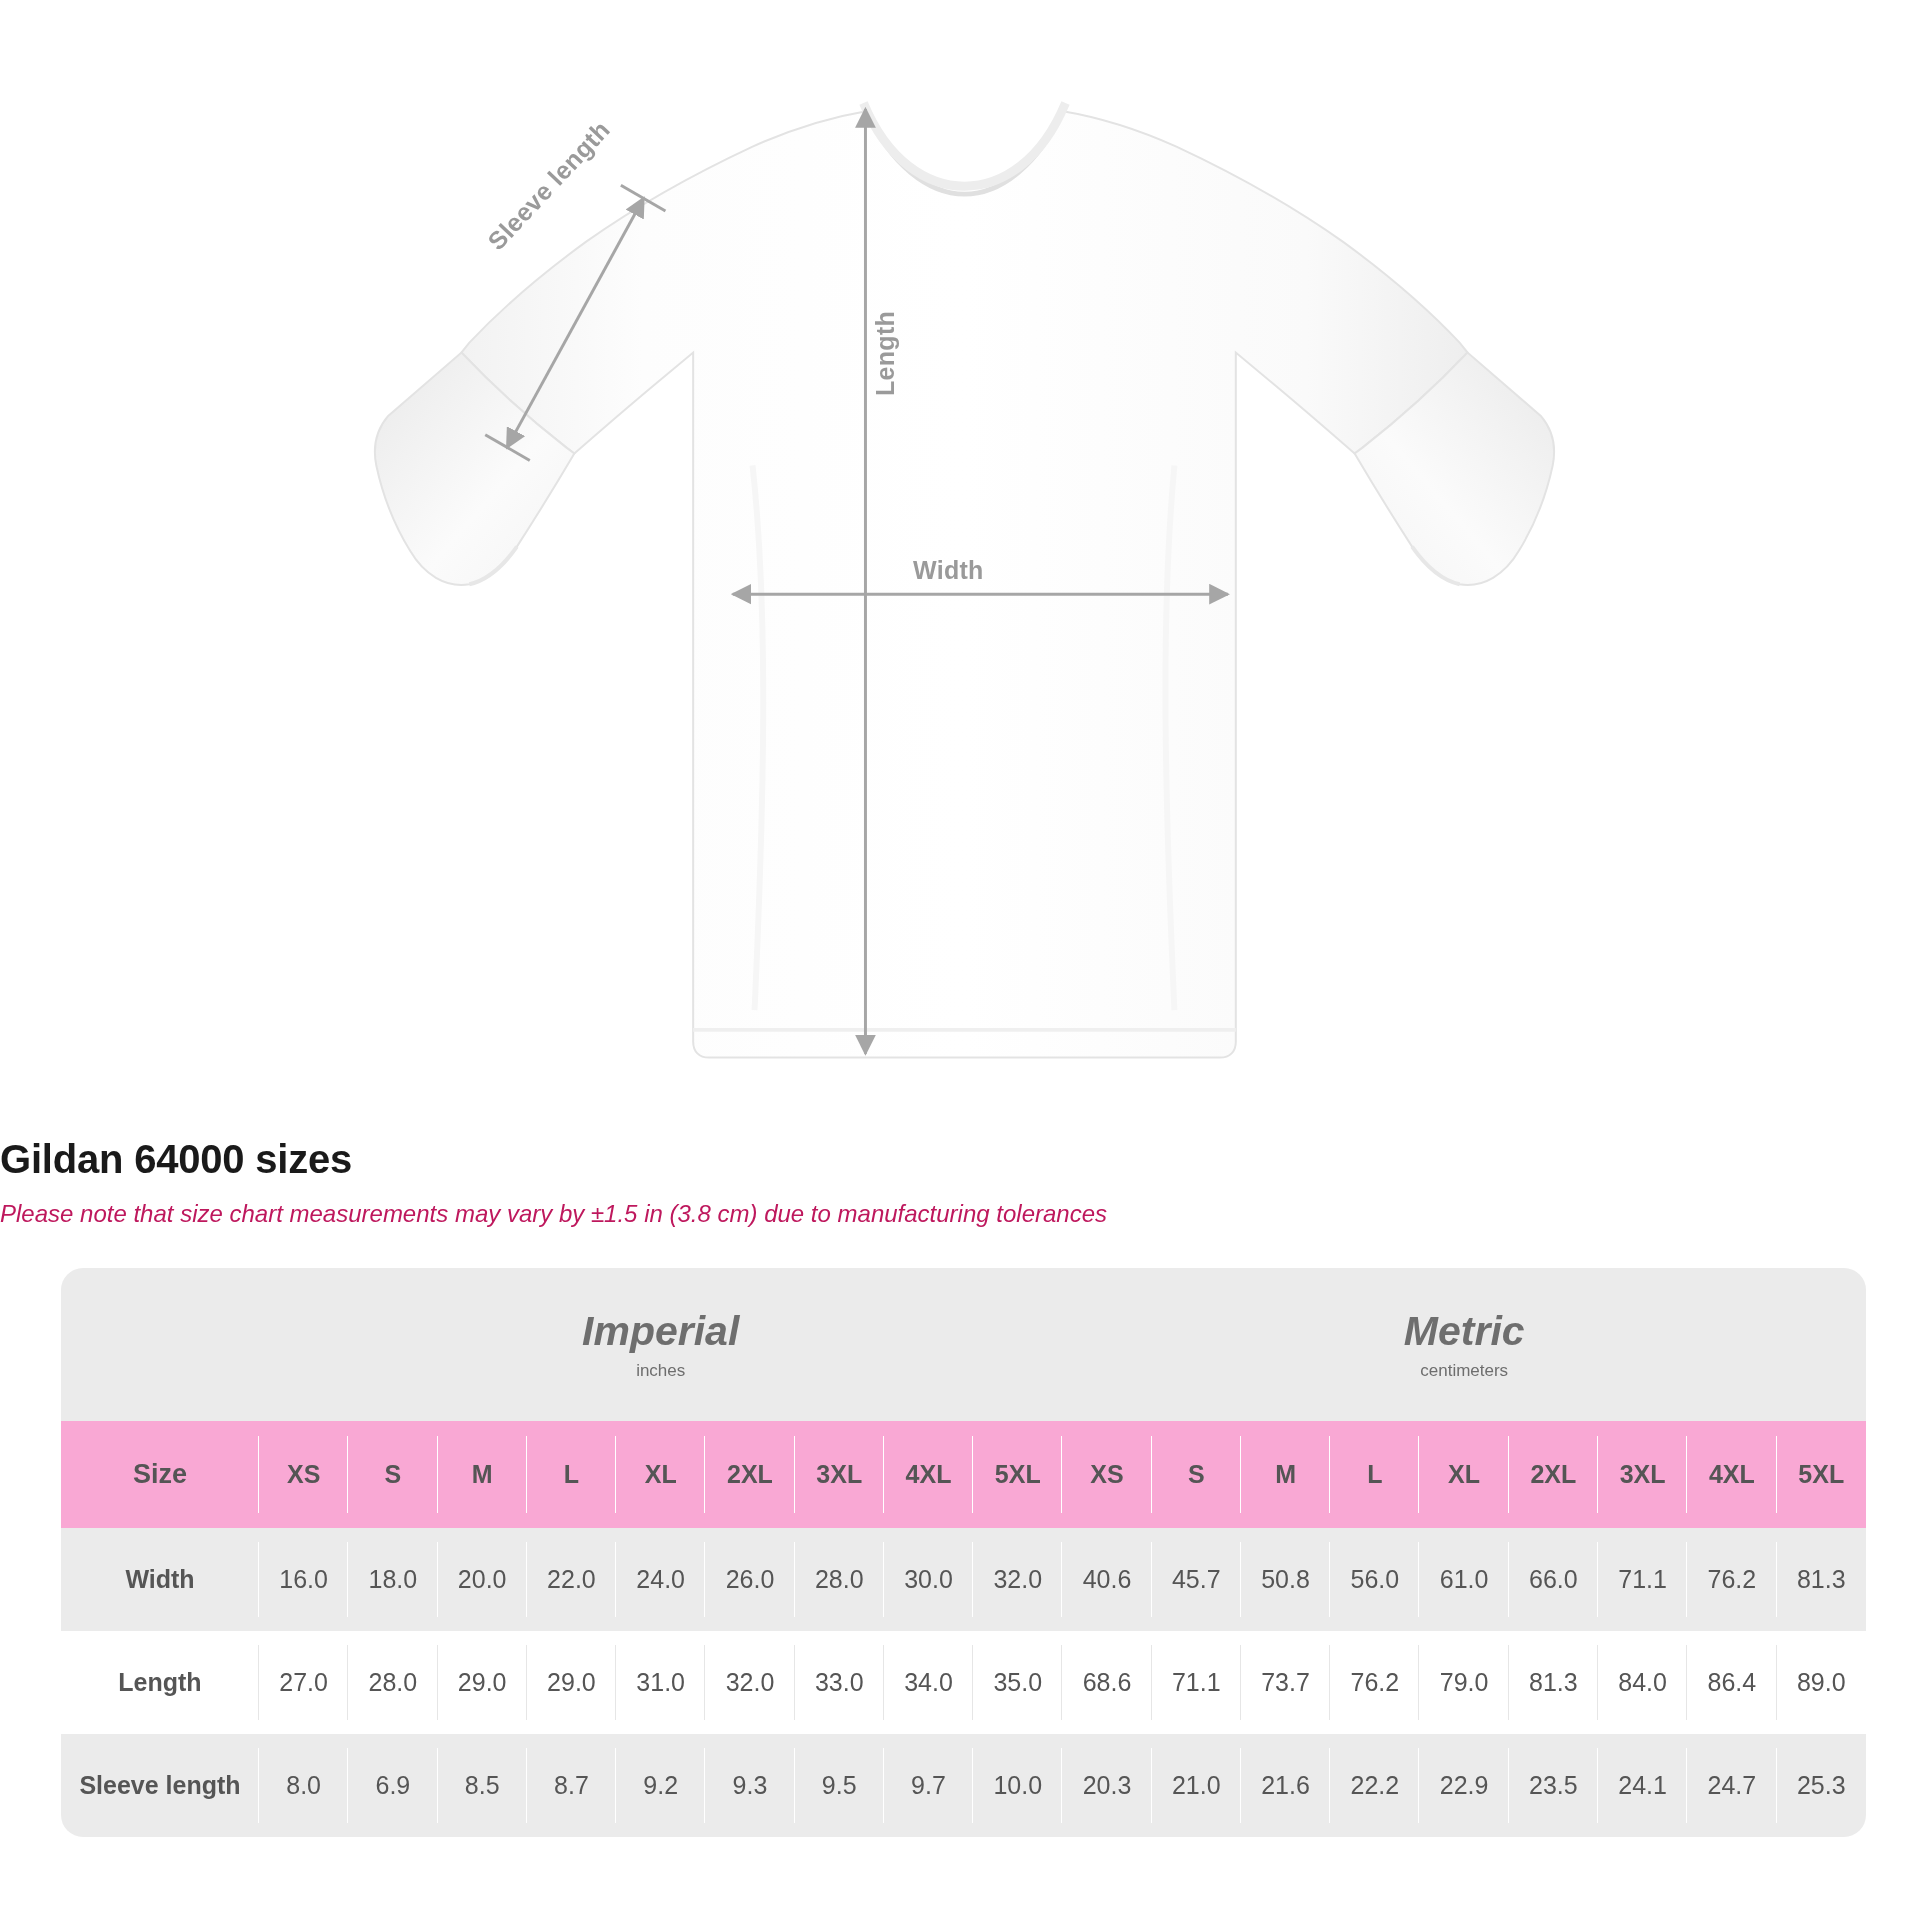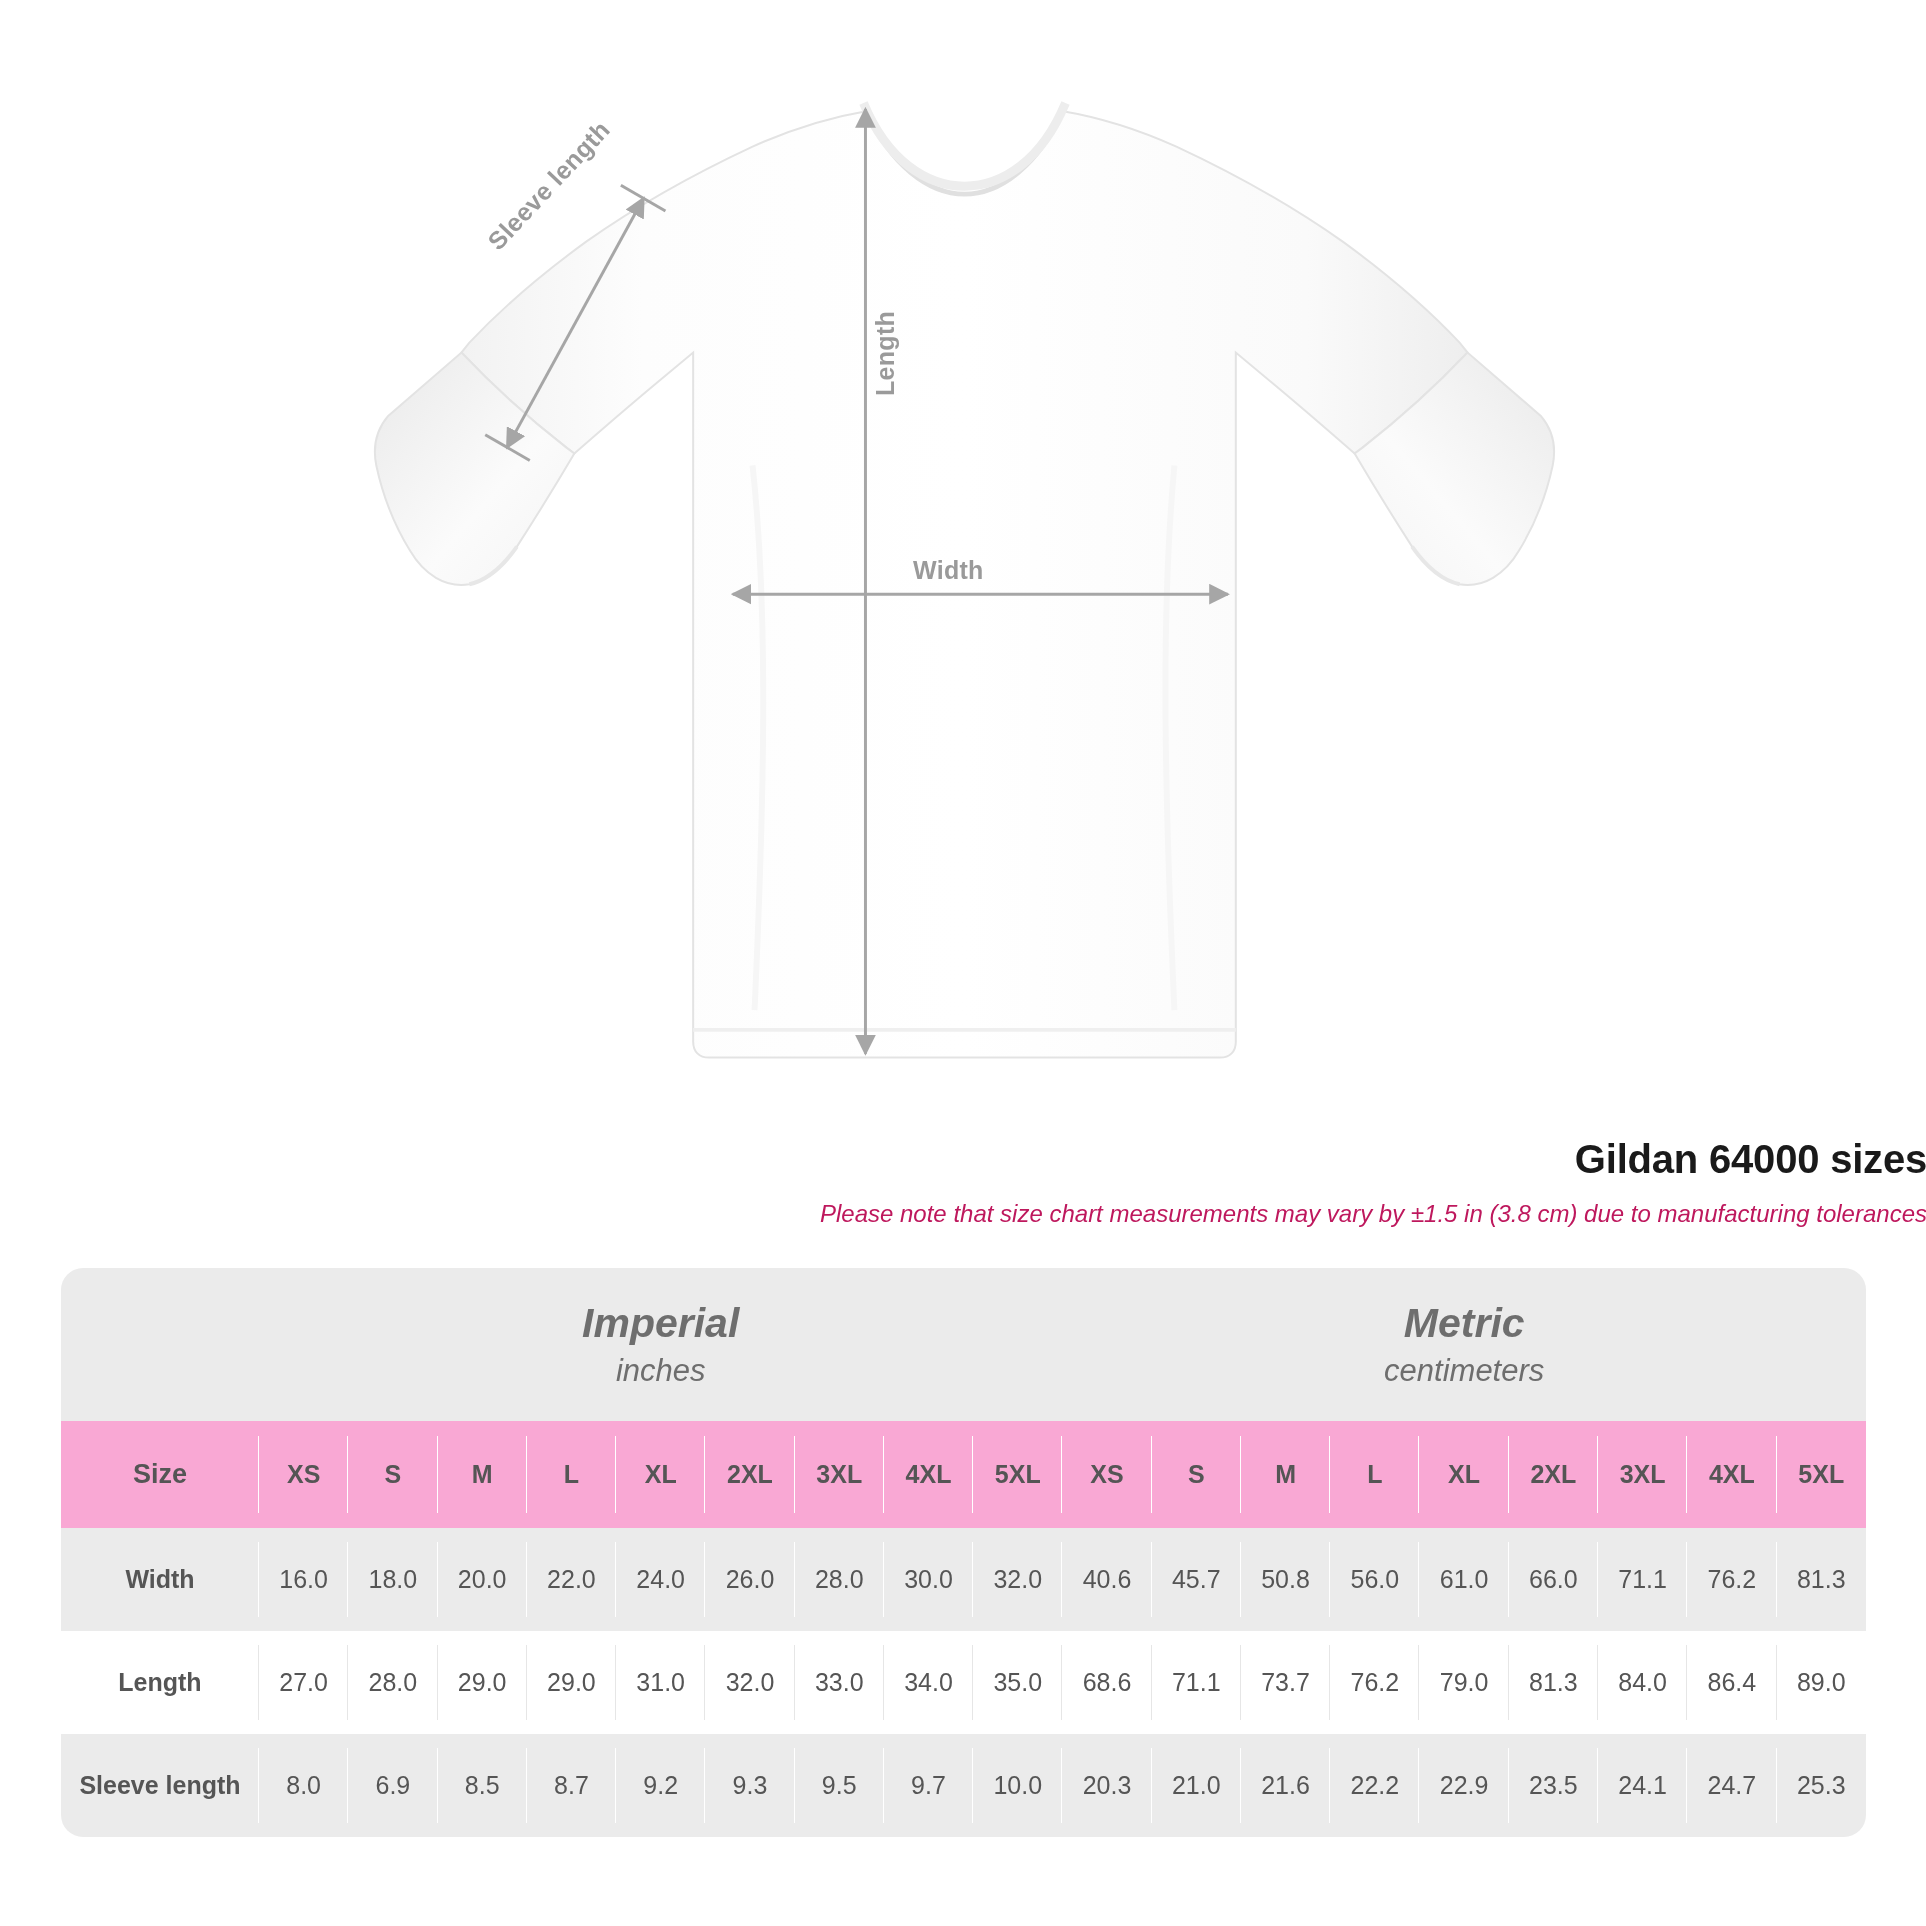--- a/index.html
+++ b/index.html
@@ -43,21 +43,21 @@
     transform-origin: left top;
   }
   .dim-label.sleeve-label {
     left: 482px; top: 236px;
     transform: rotate(-47deg);
     transform-origin: left top;
   }
 
   
   .title-block {
-    text-align: right;
+    text-align: left;
     margin-top: 18px;
   }
   .chart-title {
     font-size: 40px;
     font-weight: bold;
     color: #1a1a1a;
     letter-spacing: -0.2px;
   }
   .chart-note {
     margin-top: 18px;
@@ -94,22 +94,21 @@
     padding: 0;
   }
   .unit-main {
     font-size: 41px;
     font-weight: bold;
     font-style: italic;
     color: #6e6e6e;
     line-height: 1.15;
   }
   .unit-sub {
-    font-size: 31px;
-    font-style: italic;
+    font-size: 17px;
     color: #6e6e6e;
     margin-top: 6px;
   }
   .hdr-row td {
     background: #f9a8d4;
     height: 107px;
     font-weight: bold;
     color: #555555;
     font-size: 26px;
   }

